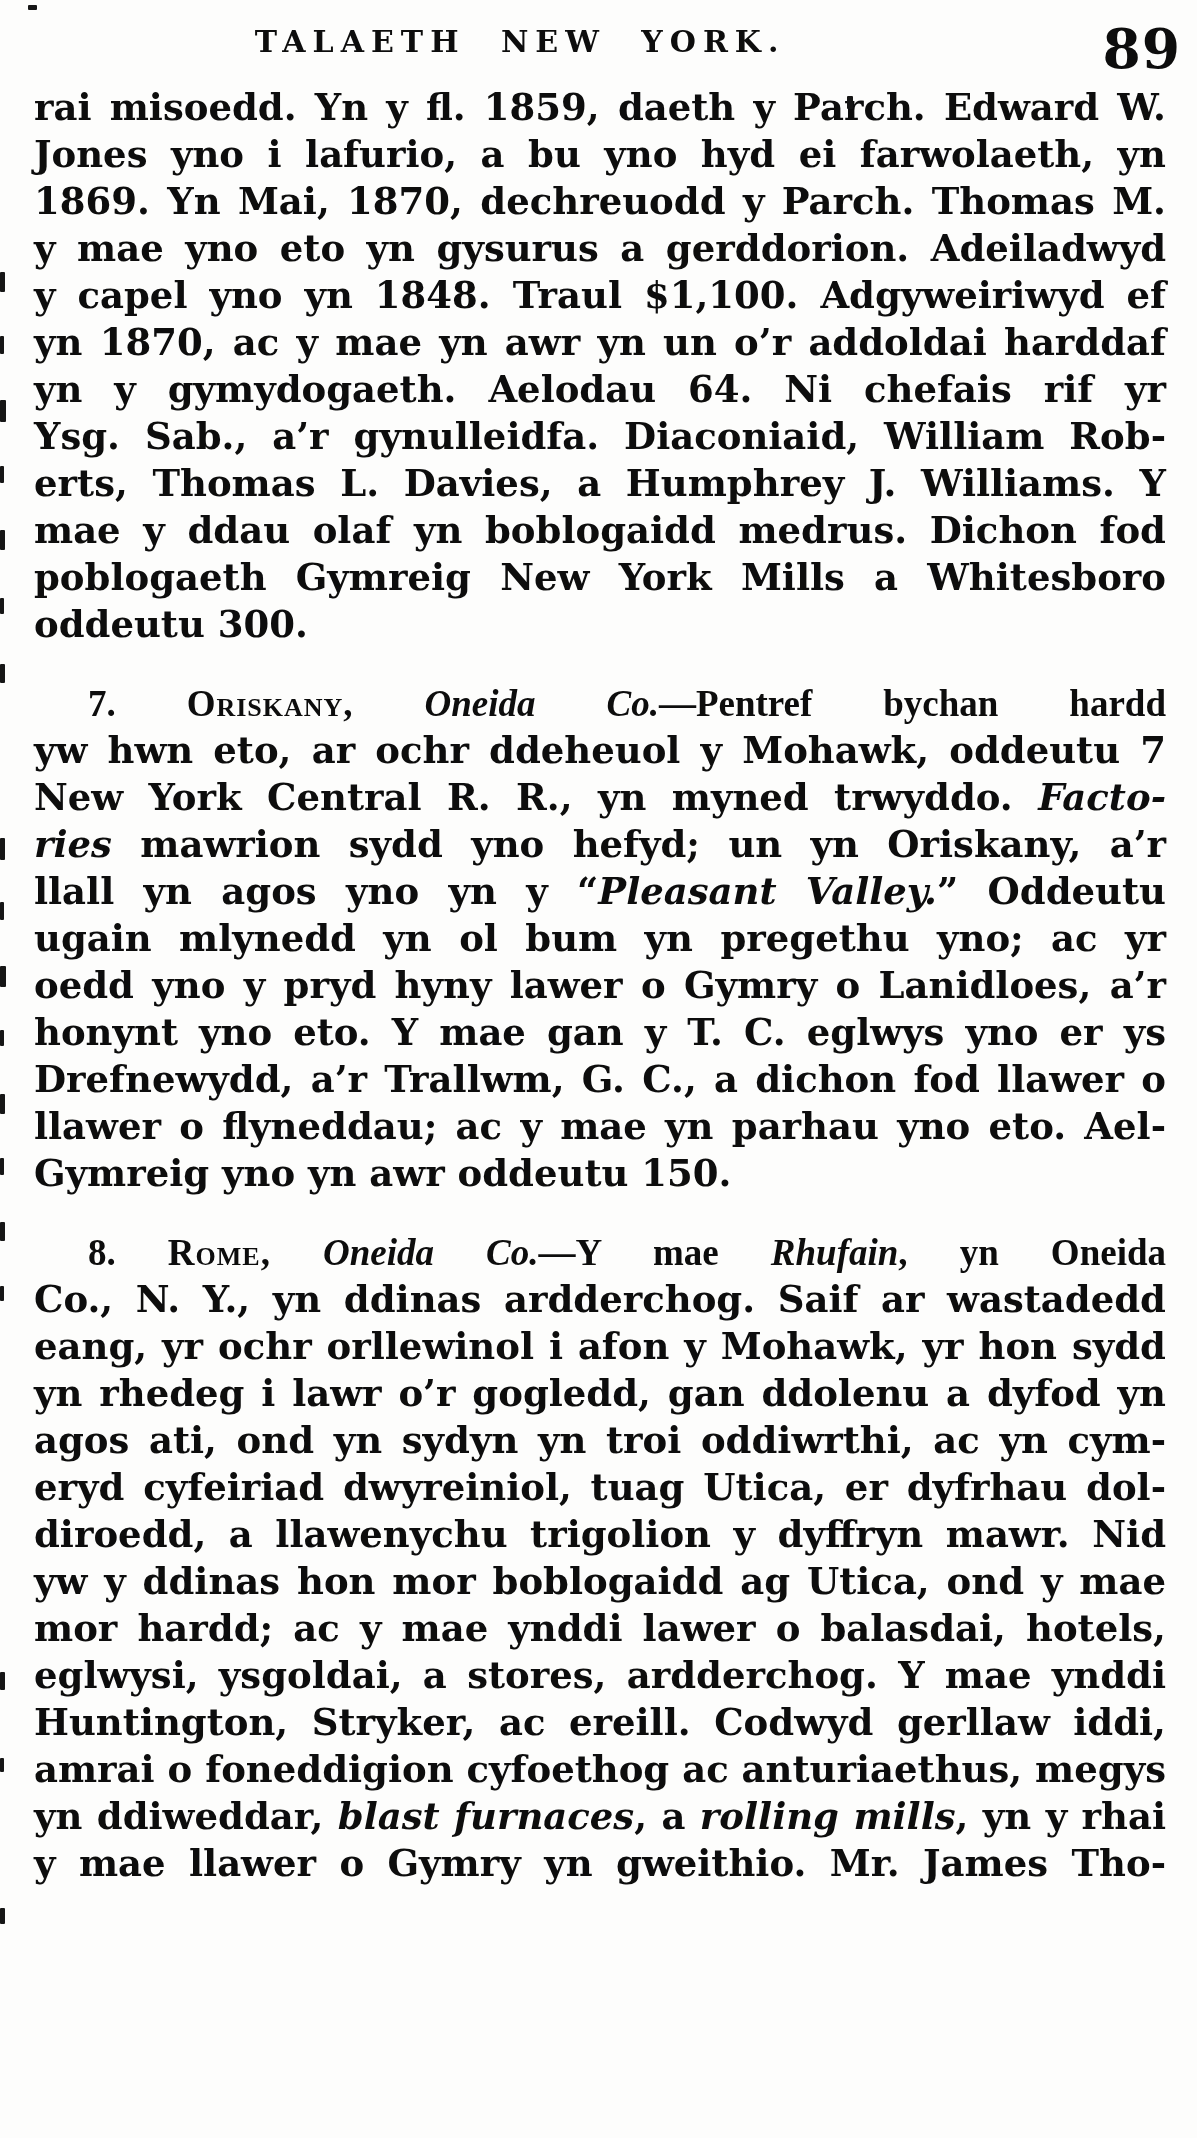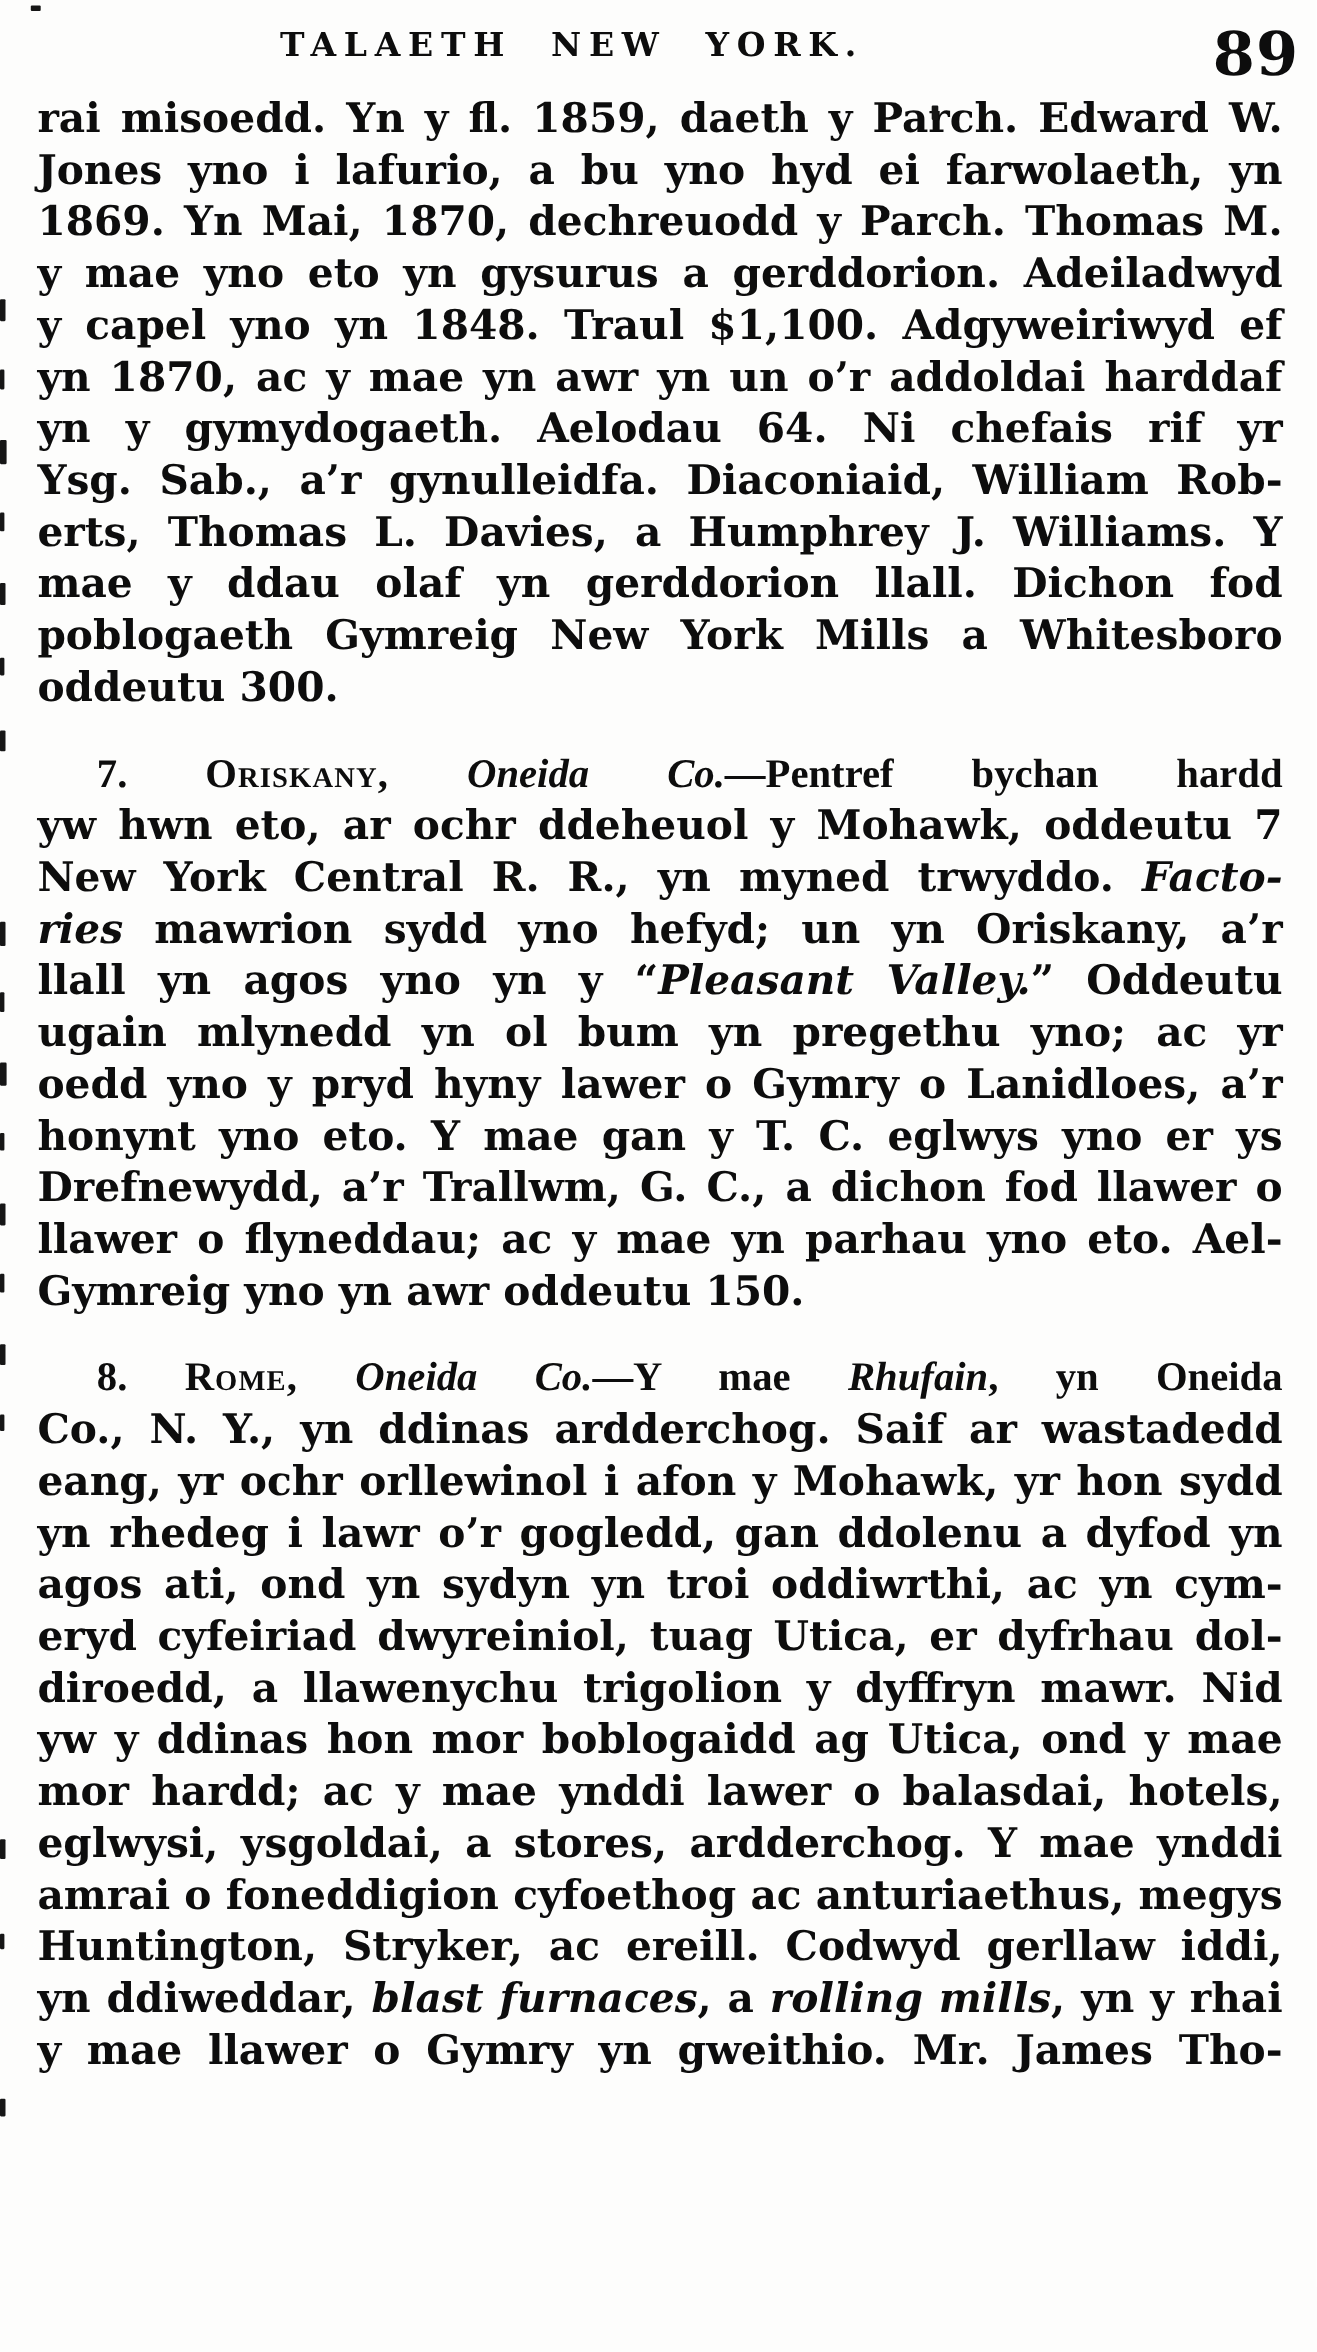--- a/index.html
+++ b/index.html
@@ -51,21 +51,21 @@
       <div class="para">
         <div class="line"><span>rai misoedd.  Yn y fl. 1859, daeth y Parch. Edward W.</span></div>
         <div class="line"><span>Jones yno i lafurio, a bu yno hyd ei farwolaeth, yn</span></div>
         <div class="line"><span>1869.  Yn Mai, 1870, dechreuodd y Parch. Thomas M.</span></div>
         <div class="line"><span>y mae yno eto yn gysurus a gerddorion.  Adeiladwyd</span></div>
         <div class="line"><span>y capel yno yn 1848.  Traul $1,100.  Adgyweiriwyd ef</span></div>
         <div class="line"><span>yn 1870, ac y mae yn awr yn un o’r addoldai harddaf</span></div>
         <div class="line"><span>yn y gymydogaeth.  Aelodau 64.  Ni chefais rif yr</span></div>
         <div class="line"><span>Ysg. Sab., a’r gynulleidfa.  Diaconiaid, William Rob-</span></div>
         <div class="line"><span>erts, Thomas L. Davies, a Humphrey J. Williams.  Y</span></div>
-        <div class="line"><span>mae y ddau olaf yn gerddorion llall.  Dichon fod</span></div>
+        <div class="line"><span>mae y ddau olaf yn boblogaidd medrus.  Dichon fod</span></div>
         <div class="line"><span>poblogaeth Gymreig New York Mills a Whitesboro</span></div>
         <div class="line ragged"><span>oddeutu 300.</span></div>
       </div>
       <div class="para">
         <div class="line firstline"><span>7. </span><span class="sc">Oriskany,</span><span> </span><span class="it">Oneida Co.</span><span>—Pentref bychan hardd</span></div>
         <div class="line"><span>yw hwn eto, ar ochr ddeheuol y Mohawk, oddeutu 7</span></div>
         <div class="line"><span>New York Central R. R., yn myned trwyddo.  </span><span class="it">Facto-</span></div>
         <div class="line"><span class="it">ries</span><span> mawrion sydd yno hefyd; un yn Oriskany, a’r</span></div>
         <div class="line"><span>llall yn agos yno yn y “</span><span class="it">Pleasant Valley.</span><span>”  Oddeutu</span></div>
         <div class="line"><span>ugain mlynedd yn ol bum yn pregethu yno; ac yr</span></div>
@@ -79,22 +79,22 @@
         <div class="line firstline"><span>8. </span><span class="sc">Rome,</span><span> </span><span class="it">Oneida Co.</span><span>—Y mae </span><span class="it">Rhufain</span><span>, yn Oneida</span></div>
         <div class="line"><span>Co., N. Y., yn ddinas ardderchog.  Saif ar wastadedd</span></div>
         <div class="line"><span>eang, yr ochr orllewinol i afon y Mohawk, yr hon sydd</span></div>
         <div class="line"><span>yn rhedeg i lawr o’r gogledd, gan ddolenu a dyfod yn</span></div>
         <div class="line"><span>agos ati, ond yn sydyn yn troi oddiwrthi, ac yn cym-</span></div>
         <div class="line"><span>eryd cyfeiriad dwyreiniol, tuag Utica, er dyfrhau dol-</span></div>
         <div class="line"><span>diroedd, a llawenychu trigolion y dyffryn mawr.  Nid</span></div>
         <div class="line"><span>yw y ddinas hon mor boblogaidd ag Utica, ond y mae</span></div>
         <div class="line"><span>mor hardd; ac y mae ynddi lawer o balasdai, hotels,</span></div>
         <div class="line"><span>eglwysi, ysgoldai, a stores, ardderchog.  Y mae ynddi</span></div>
+        <div class="line"><span>Huntington, Stryker, ac ereill.  Codwyd gerllaw iddi,</span></div>
         <div class="line"><span>amrai o foneddigion cyfoethog ac anturiaethus, megys</span></div>
-        <div class="line"><span>Huntington, Stryker, ac ereill.  Codwyd gerllaw iddi,</span></div>
         <div class="line"><span>yn ddiweddar, </span><span class="it">blast furnaces</span><span>, a </span><span class="it">rolling mills</span><span>, yn y rhai</span></div>
         <div class="line"><span>y mae llawer o Gymry yn gweithio.  Mr. James Tho-</span></div>
       </div>
     </div>
 
   <div>
     <div class="mark" style="left:847px;top:96px;width:6px;height:13px;"></div>
     <div class="mark" style="left:28px;top:5px;width:9px;height:5px;"></div>
     <div class="mark" style="left:0;top:272px;width:5px;height:20px;"></div>
     <div class="mark" style="left:0;top:336px;width:4px;height:18px;"></div>

